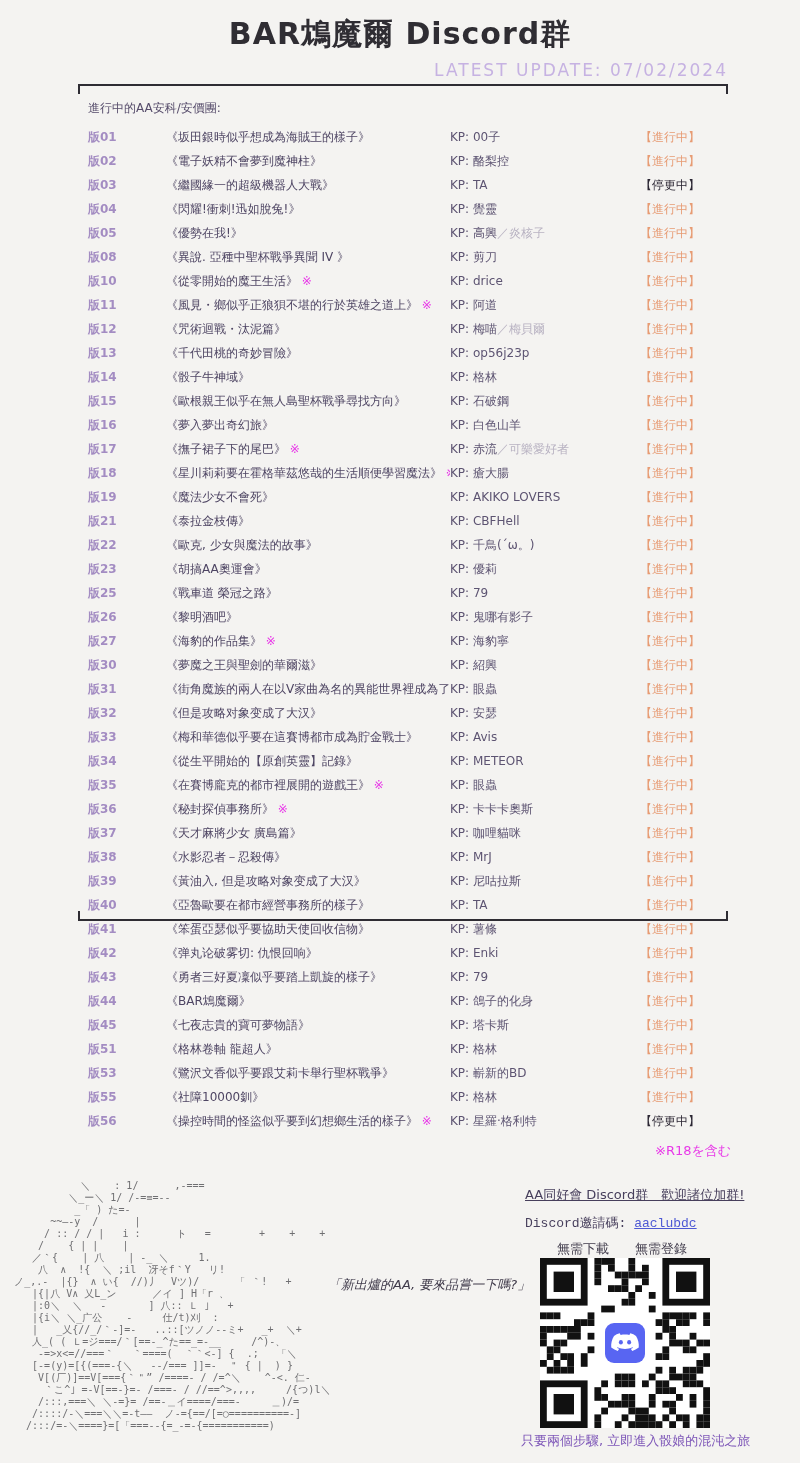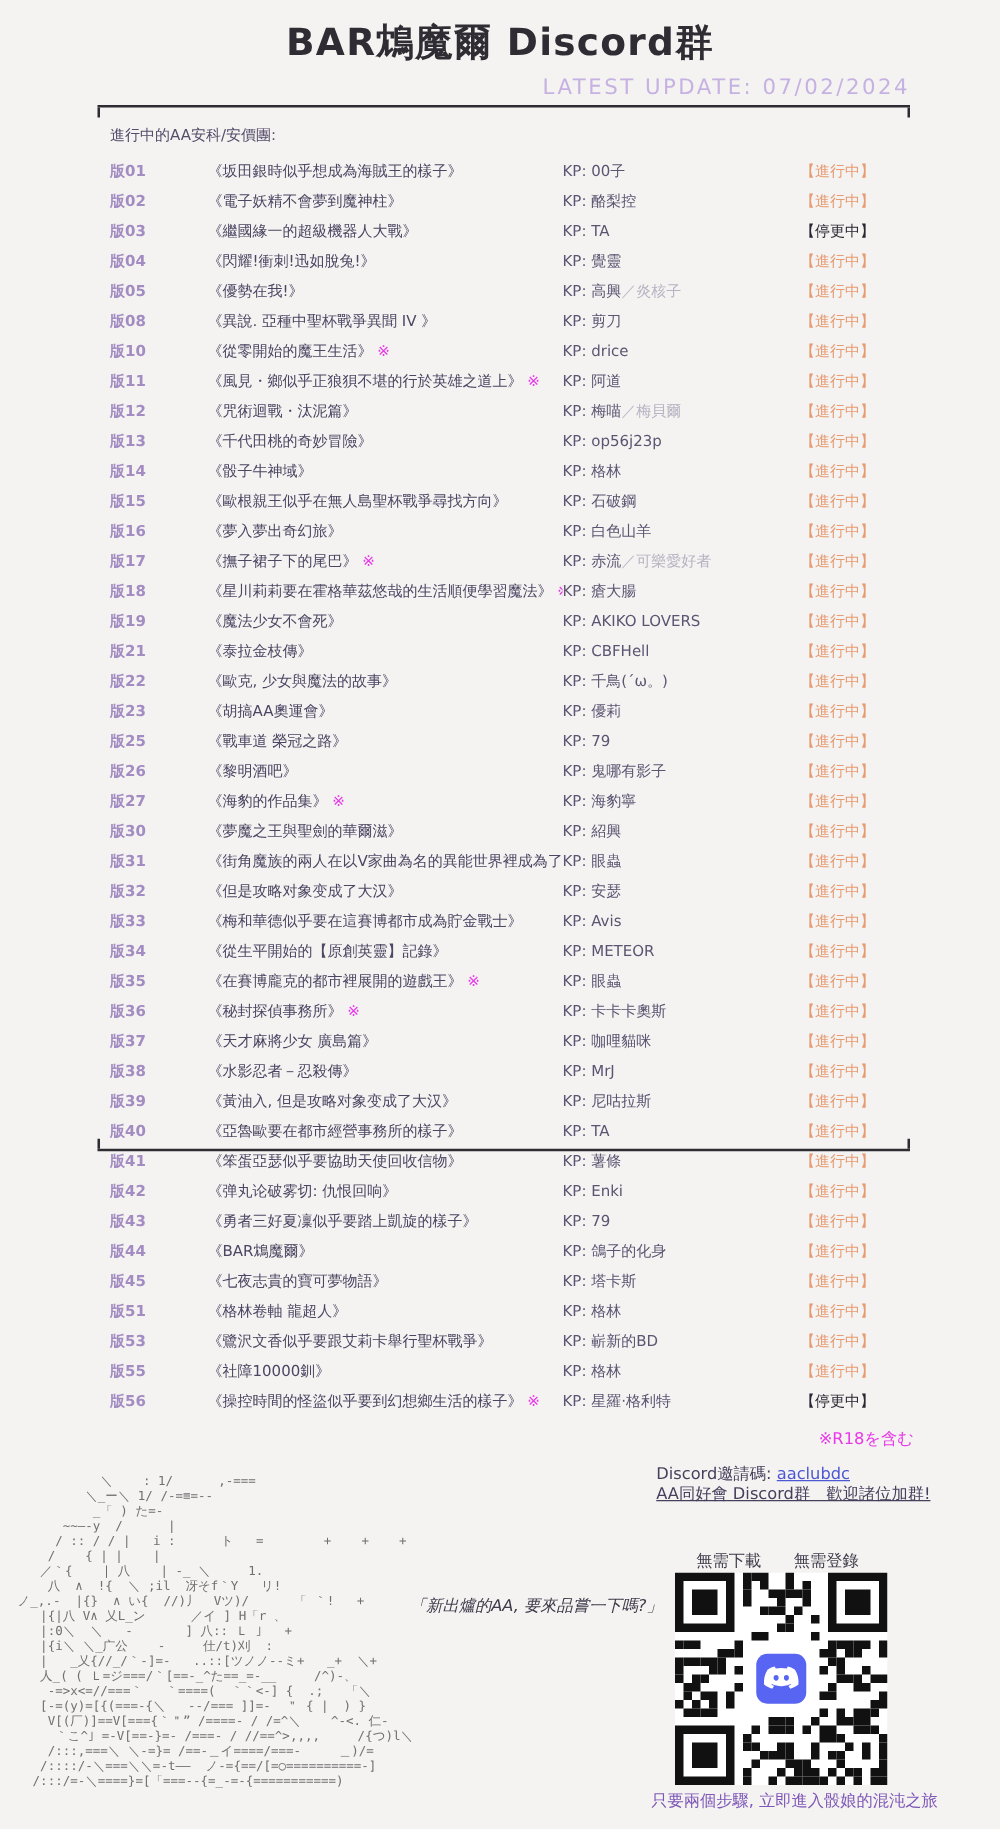--- a/index.html
+++ b/index.html
@@ -52,21 +52,21 @@
   .ascii-art{
     position:absolute;left:8px;top:1180px;margin:0;
     font-family:"DejaVu Sans Mono","Liberation Mono",monospace;
     font-size:10px;line-height:12px;color:#6f6f72;white-space:pre;
   }
   .speech{
     position:absolute;left:328px;top:1276px;font-size:13px;
     color:#3f3a4a;white-space:nowrap;font-style:italic;
   }
   .invite-title{position:absolute;left:525px;top:1186px;font-size:13px;color:#473f5c;white-space:nowrap;text-decoration:underline;}
-  .invite-line{position:absolute;left:525px;top:1170px;font-size:13px;color:#473f5c;white-space:nowrap;}
+  .invite-line{position:absolute;left:525px;top:1214px;font-size:13px;color:#473f5c;white-space:nowrap;font-family:Liberation Mono, monospace;}
   .invite-link{color:var(--link,#4d58d4);text-decoration:underline;cursor:pointer;}
   .qr-note{position:absolute;left:557px;top:1240px;font-size:13px;color:#3f3a4a;white-space:nowrap;}
   .qr-wrap{position:absolute;left:540px;top:1258px;width:170px;height:170px;}
   .qr-wrap svg{display:block;width:170px;height:170px;}
   .discord-logo{
     position:absolute;left:65px;top:65px;width:40px;height:40px;
     background:var(--discord,#5865F2);border-radius:9px;
     display:flex;align-items:center;justify-content:center;
   }
   .discord-logo svg{width:30px;height:30px;}

